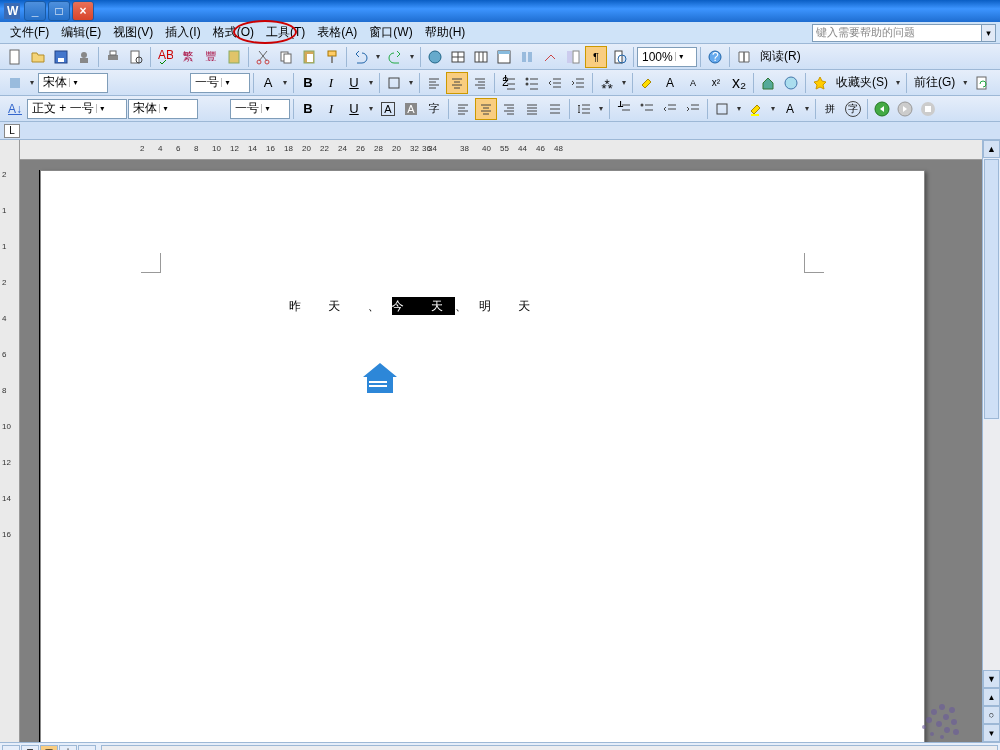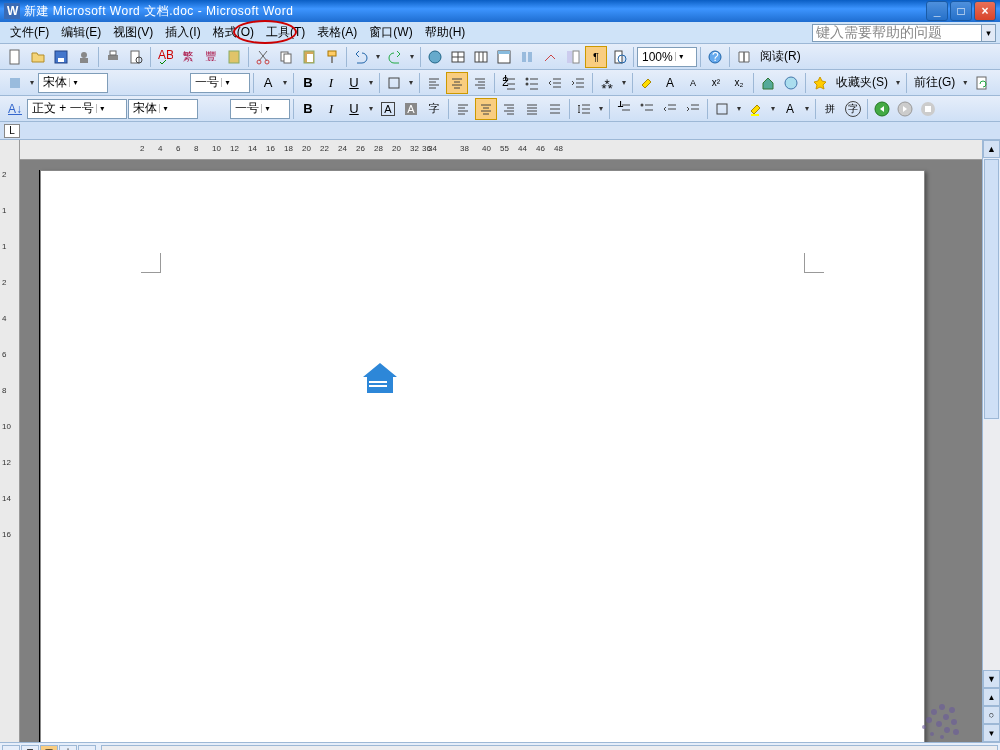--- a/index.html
+++ b/index.html
@@ -6,21 +6,21 @@
 body { width:1000px; height:750px; overflow:hidden; background:#ece9d8; }
 .titlebar { height:22px; background:linear-gradient(#0a5ec4,#3d95ff 40%,#1e6dd0); color:#fff; display:flex; align-items:center; padding:0 4px; }
 .titlebar .icon { width:16px; height:16px; margin-right:4px; }
 .titlebar .title { flex:1; font-size:12px; letter-spacing:0.5px; }
 .win-btns { display:flex; gap:2px; }
 .win-btn { width:22px; height:20px; border-radius:3px; display:flex; align-items:center; justify-content:center; font-weight:bold; color:#fff; border:1px solid #1a5ba6; }
 .win-btn.min,.win-btn.max { background:linear-gradient(#4e90dd,#2570c9); }
 .win-btn.close { background:linear-gradient(#e87058,#d8442a); }
 .menubar { height:22px; background:#cfe3f8; border-bottom:1px solid #9db8d6; display:flex; align-items:center; padding:0 4px; position:relative; }
 .menubar .mi { padding:2px 6px; cursor:default; color:#000; }
-.menubar .help-input { margin-left:auto; width:170px; height:18px; border:1px solid #7f9db9; font-size:14px; padding:0 3px; color:#888; background:#fff; }
+.menubar .help-input { margin-left:auto; width:170px; height:18px; border:1px solid #7f9db9; font-size:11px; padding:0 3px; color:#888; background:#fff; }
 .menubar .help-dd { width:14px; height:18px; border:1px solid #7f9db9; border-left:0; background:#e2eaf6; text-align:center; line-height:16px; font-size:9px; }
 .circle { position:absolute; left:233px; top:-2px; width:64px; height:24px; border:2px solid #c00; border-radius:50%; pointer-events:none; }
 .toolbar { height:26px; background:linear-gradient(#e6eefa,#cfe0f6); border-bottom:1px solid #9db8d6; display:flex; align-items:center; padding:0 4px; gap:1px; overflow:hidden; }
 .tb { width:22px; height:22px; display:flex; align-items:center; justify-content:center; border:1px solid transparent; }
 .tb svg { width:16px; height:16px; }
 .sep { width:1px; height:20px; background:#9db8d6; margin:0 2px; }
 .combo { height:20px; border:1px solid #7f9db9; background:#fff; display:flex; align-items:center; padding:0 4px; }
 .combo .dd { width:12px; text-align:center; border-left:1px solid #bbb; font-size:8px; margin-left:2px; }
 .dd-arr{width:10px;font-size:8px;text-align:center;color:#333;}
 .edit-area { display:flex; height:602px; background:#808080; }
@@ -50,21 +50,20 @@
 </head>
 <body>
 
 <div class="titlebar">
   <span class="icon">
     <svg viewBox="0 0 16 16">
         <rect width="16" height="16" fill="#3a6bb5"></rect>
         <text x="3" y="12" fill="#fff" font-size="11" font-weight="bold">W</text>
       </svg>
   </span>
-  <span class="title">新建 Microsoft Word 文档.doc - Microsoft Word</span>
   <div class="win-btns">
     <div class="win-btn min">_</div>
     <div class="win-btn max">□</div>
     <div class="win-btn close">×</div>
   </div>
 </div>
 
 <div class="menubar">
   <span class="mi">文件(F)</span>
   <span class="mi">编辑(E)</span>
@@ -342,21 +341,21 @@
   <div class="tb">
       <span style="font-size:12px;">A</span>
     </div>
   <div class="tb">
       <span style="font-size:9px;">A</span>
     </div>
   <div class="tb">
       <span style="font-size:10px;">x²</span>
     </div>
   <div class="tb">
-      <span style="font-size:10px;">x₂</span>
+      <span style="font-size:16px;">x₂</span>
     </div>
   <div class="sep"></div>
   <div class="tb">
       <svg viewBox="0 0 16 16">
         <path d="M3 8l5-5 5 5v6H3z" fill="#5a9" stroke="#373"></path>
       </svg>
     </div>
   <div class="tb">
       <svg viewBox="0 0 16 16">
         <circle cx="8" cy="8" r="6" fill="#ade" stroke="#47a"></circle>
@@ -561,20 +560,23 @@
         <span class="num" style="left: 440px;">38</span>
         <span class="num" style="left: 462px;">40</span>
         <span class="num" style="left: 480px;">55</span>
         <span class="num" style="left: 498px; text-align: center;">44</span>
         <span class="num" style="left: 516px;">46</span>
         <span class="num" style="left: 534px;">48</span>
       </div>
     <div class="page">
       <div class="mark"></div>
       <div class="mark2"></div>
+      <div class="text">
+        <span>昨 天 、</span><span class="sel">今 天</span><span>、明 天</span>
+      </div>
       <div class="watermark">
         <svg class="house" viewBox="0 0 42 36">
           <path d="M21 2L4 16h4v16h26V16h4z" fill="#2d87d8"></path>
           <rect x="10" y="20" width="18" height="2" fill="#fff"></rect>
           <rect x="10" y="24" width="18" height="2" fill="#fff"></rect>
         </svg>
       </div>
     </div>
     <svg class="flower" viewBox="0 0 80 70">
       <g fill="#6a5a9a" opacity="0.8">

